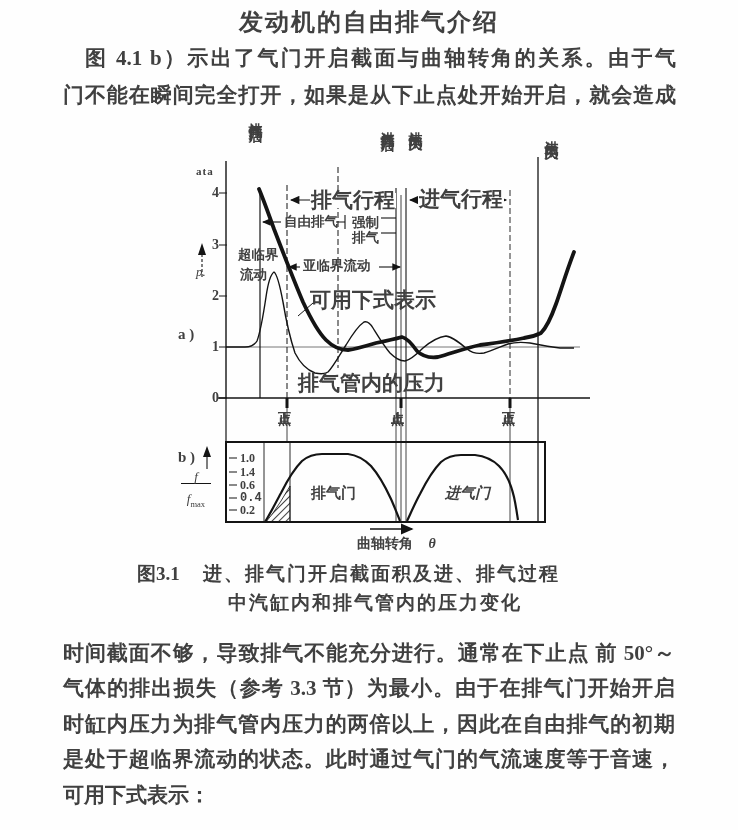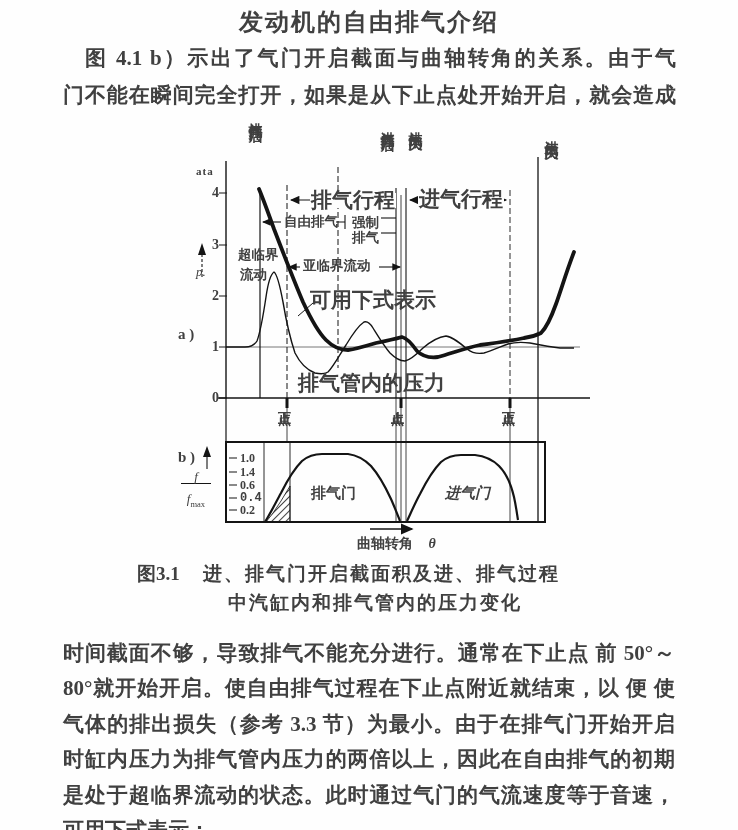--- a/index.html
+++ b/index.html
@@ -196,20 +196,19 @@
       <span class="ital" style="margin-left:12px;">θ</span>
     </div>
   </div>
 
   <div class="abs capno" style="left:137px;top:561px;font-family:Liberation Serif, serif;">图3.1</div>
   <div class="abs capln" style="left:203px;top:561px;">进、排气门开启截面积及进、排气过程</div>
   <div class="abs capln" style="left:228px;top:590px;">中汽缸内和排气管内的压力变化</div>
 
   <div class="abs bodytext p2">
     <div class="jl">时间截面不够，导致排气不能充分进行。通常在下止点 前 50°～</div>
-    <div class="jl">80°就开始开启。使自由排气过程在下止点附近就结束，以 便 使</div>
     <div class="jl">气体的排出损失（参考 3.3 节）为最小。由于在排气门开始开启</div>
     <div class="jl">时缸内压力为排气管内压力的两倍以上，因此在自由排气的初期</div>
     <div class="jl">是处于超临界流动的状态。此时通过气门的气流速度等于音速，</div>
     <div class="jlast">可用下式表示：</div>
   </div>
 
 </div>
 
 </body></html>

